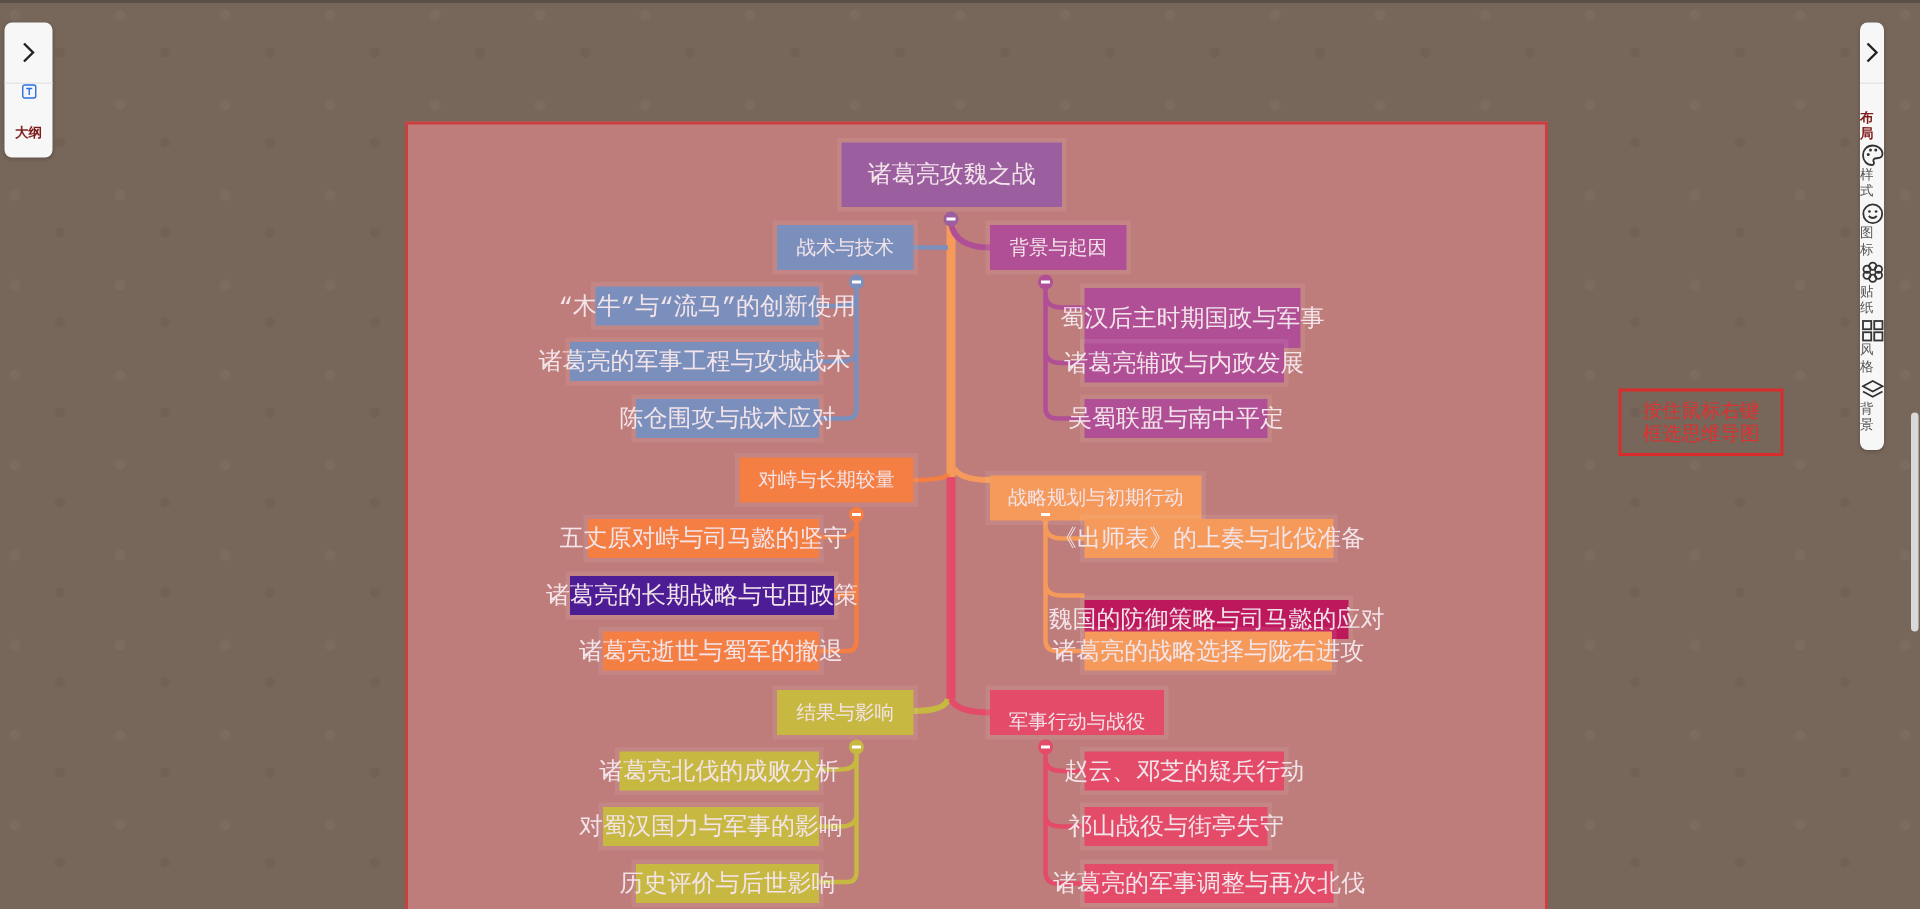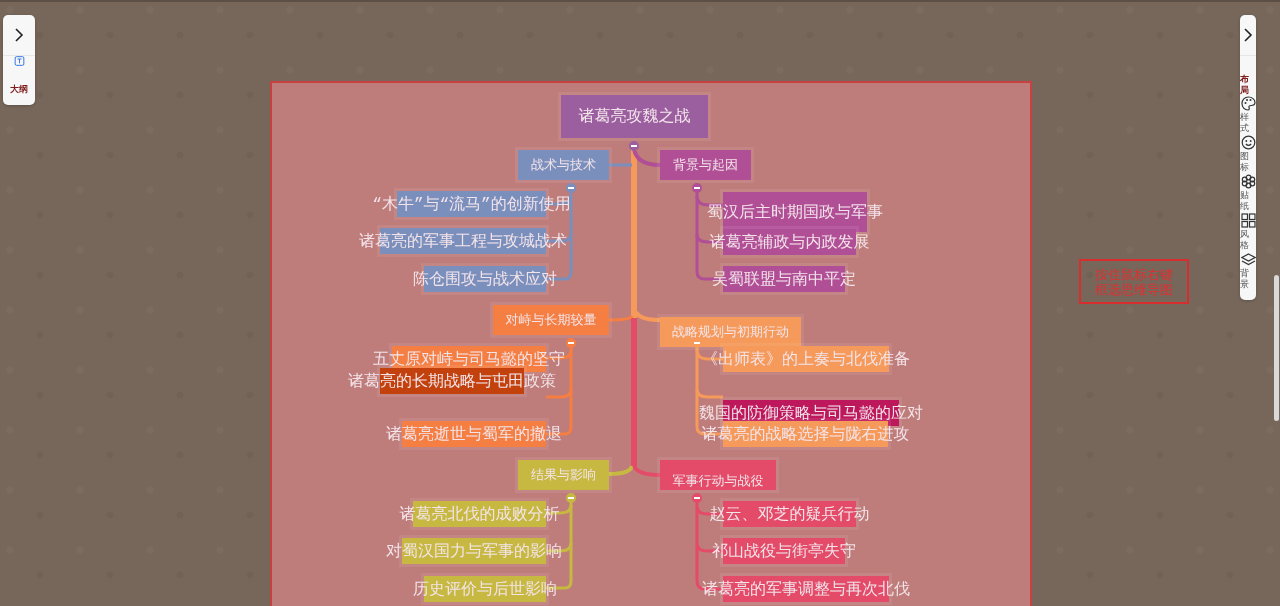--- a/index.html
+++ b/index.html
@@ -234,21 +234,21 @@
   <span>吴蜀联盟与南中平定</span>
 </div>
 
 <div class="node branch" style="left:493px;top:305px;width:116px;height:30px;background:#f57e42;">
   <span>对峙与长期较量</span>
 </div>
 <div class="collapse" style="left:566px;top:338px;background:#f57e42;"></div>
 <div class="node leaf" style="left:392px;top:346px;width:154px;height:26px;background:#f57e42;">
   <span>五丈原对峙与司马懿的坚守</span>
 </div>
-<div class="node leaf" style="left:380px;top:368px;width:144px;height:26px;background:#c2410c;">
+<div class="node leaf" style="left:380px;top:384px;width:176px;height:26px;background:#4c1d95;">
   <span>诸葛亮的长期战略与屯田政策</span>
 </div>
 <div class="node leaf" style="left:402px;top:421px;width:144px;height:26px;background:#f57e42;">
   <span>诸葛亮逝世与蜀军的撤退</span>
 </div>
 
 <div class="node branch" style="left:660px;top:305px;width:141px;height:30px;background:#f59a5a;margin-top:12px;">
   <span>战略规划与初期行动</span>
 </div>
 <div class="collapse" style="left:692px;top:338px;background:#f59a5a;"></div>

